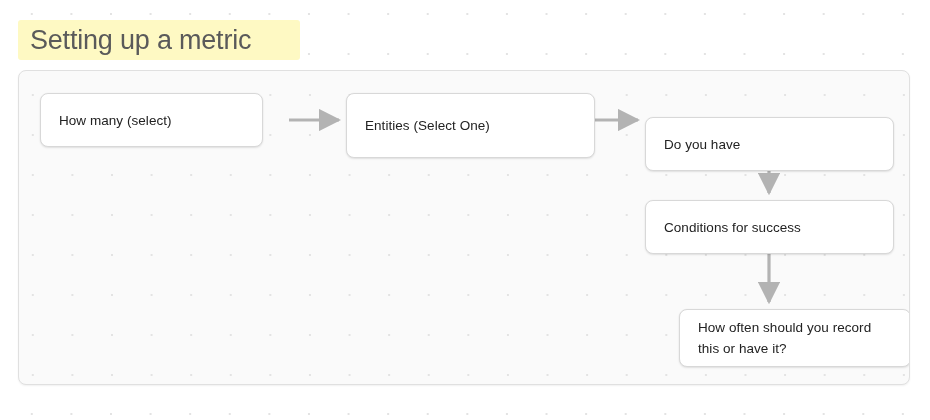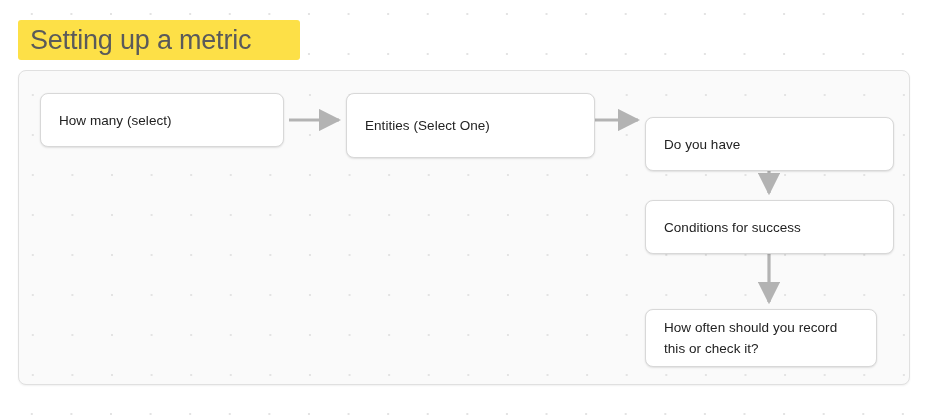--- a/index.html
+++ b/index.html
@@ -29,21 +29,21 @@
     background-position: 12px 34px;
   }
 
   
   #title-chip {
     position: absolute;
     left: 18px;
     top: 20px;
     width: 282px;
     height: 40px;
-    background: #fde047;
+    background: #fef9c3;
     border-radius: 3px;
     display: flex;
     align-items: center;
   }
   #title-text {
     font-size: 27px;
     line-height: 32px;
     color: #5a5a5a;
     letter-spacing: -0.2px;
     padding-left: 12px;
@@ -80,25 +80,25 @@
     align-items: center;
     padding: 0 18px;
   }
   .node-label {
     font-size: 13.5px;
     line-height: 21px;
     color: #222222;
     letter-spacing: 0.05px;
   }
 
-  #node-how-many      { left: 21px;  top: 22px;  width: 244px; height: 54px; }
+  #node-how-many      { left: 21px;  top: 22px;  width: 223px; height: 54px; }
   #node-entities      { left: 327px; top: 22px;  width: 249px; height: 65px; }
   #node-do-you-have   { left: 626px; top: 22px;  width: 249px; height: 54px; margin-top: 24px; }
   #node-conditions    { left: 626px; top: 129px; width: 249px; height: 54px; border-radius: 8px; }
-  #node-how-often     { left: 626px; top: 238px; width: 232px; height: 58px; }
+  #node-how-often     { left: 660px; top: 238px; width: 232px; height: 58px; }
 
   
   #edges {
     position: absolute;
     left: 0;
     top: 0;
     width: 892px;
     height: 315px;
     pointer-events: none;
   }
@@ -150,17 +150,17 @@
     <span class="node-label">Do you have</span>
   </div>
 
   <div class="node" id="node-conditions">
     <span class="node-label">Conditions for success</span>
   </div>
 
   <div class="node" id="node-how-often">
     <span class="node-label">
       <span>How often should you record</span><br>
-      <span>this or check it?</span>
+      <span>this or have it?</span>
     </span>
   </div>
 
 </div>
 
 </body></html>

